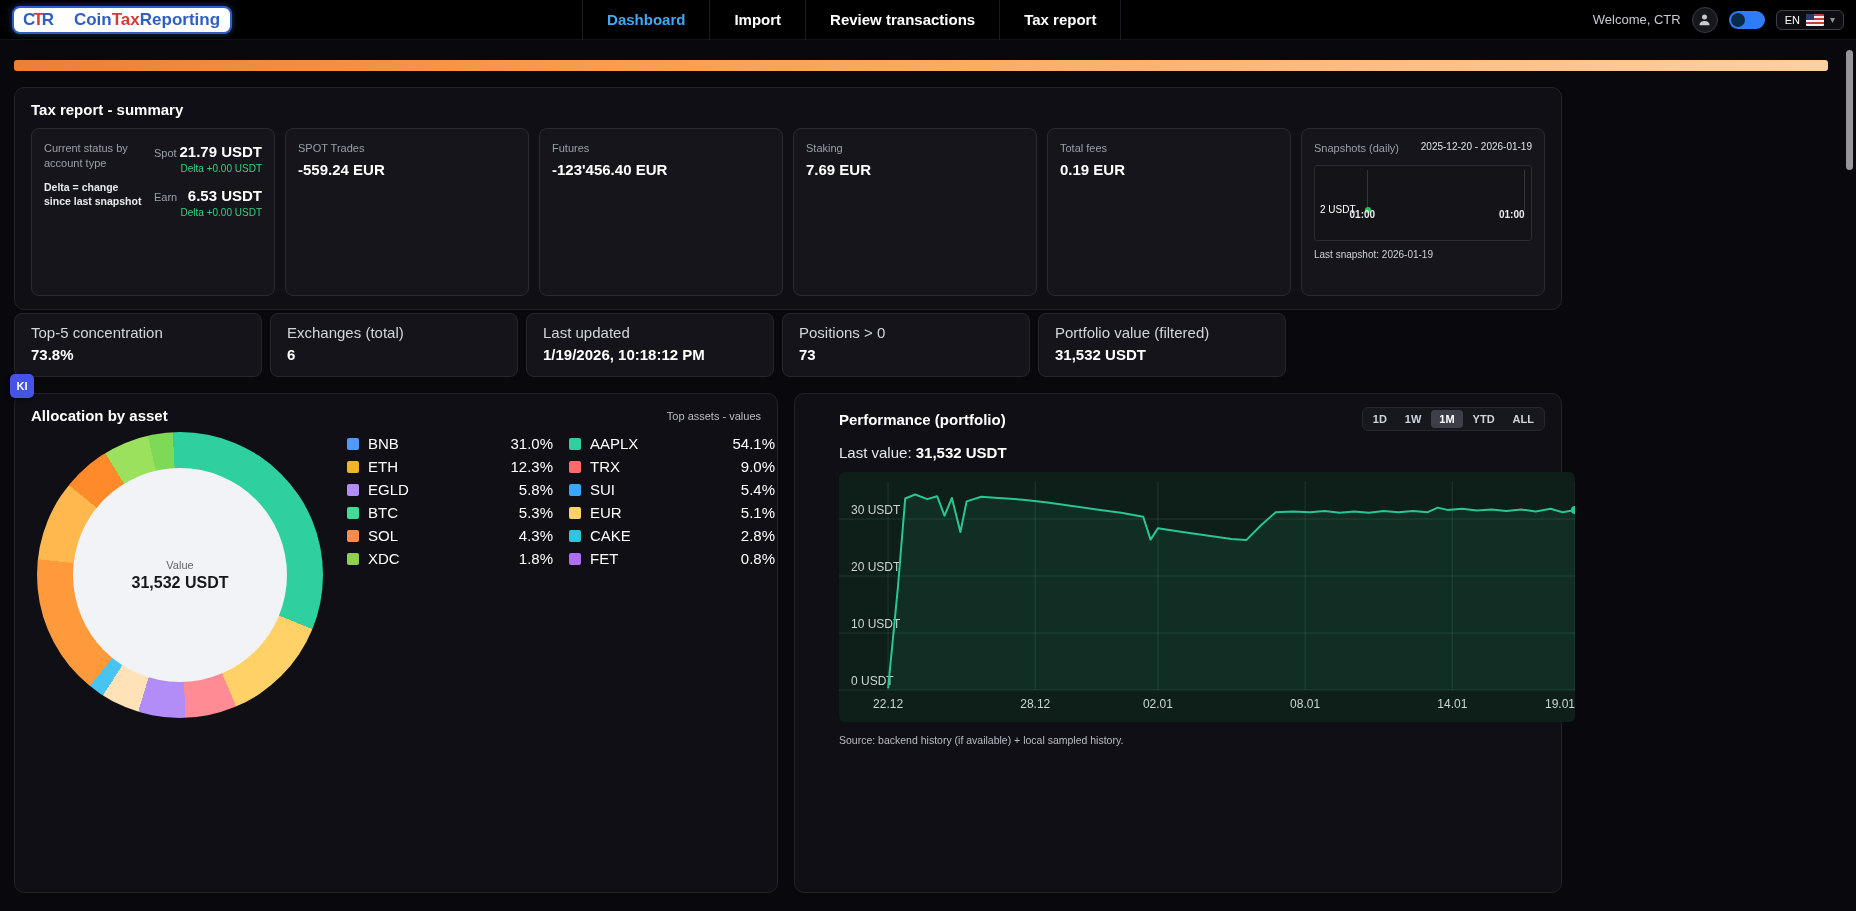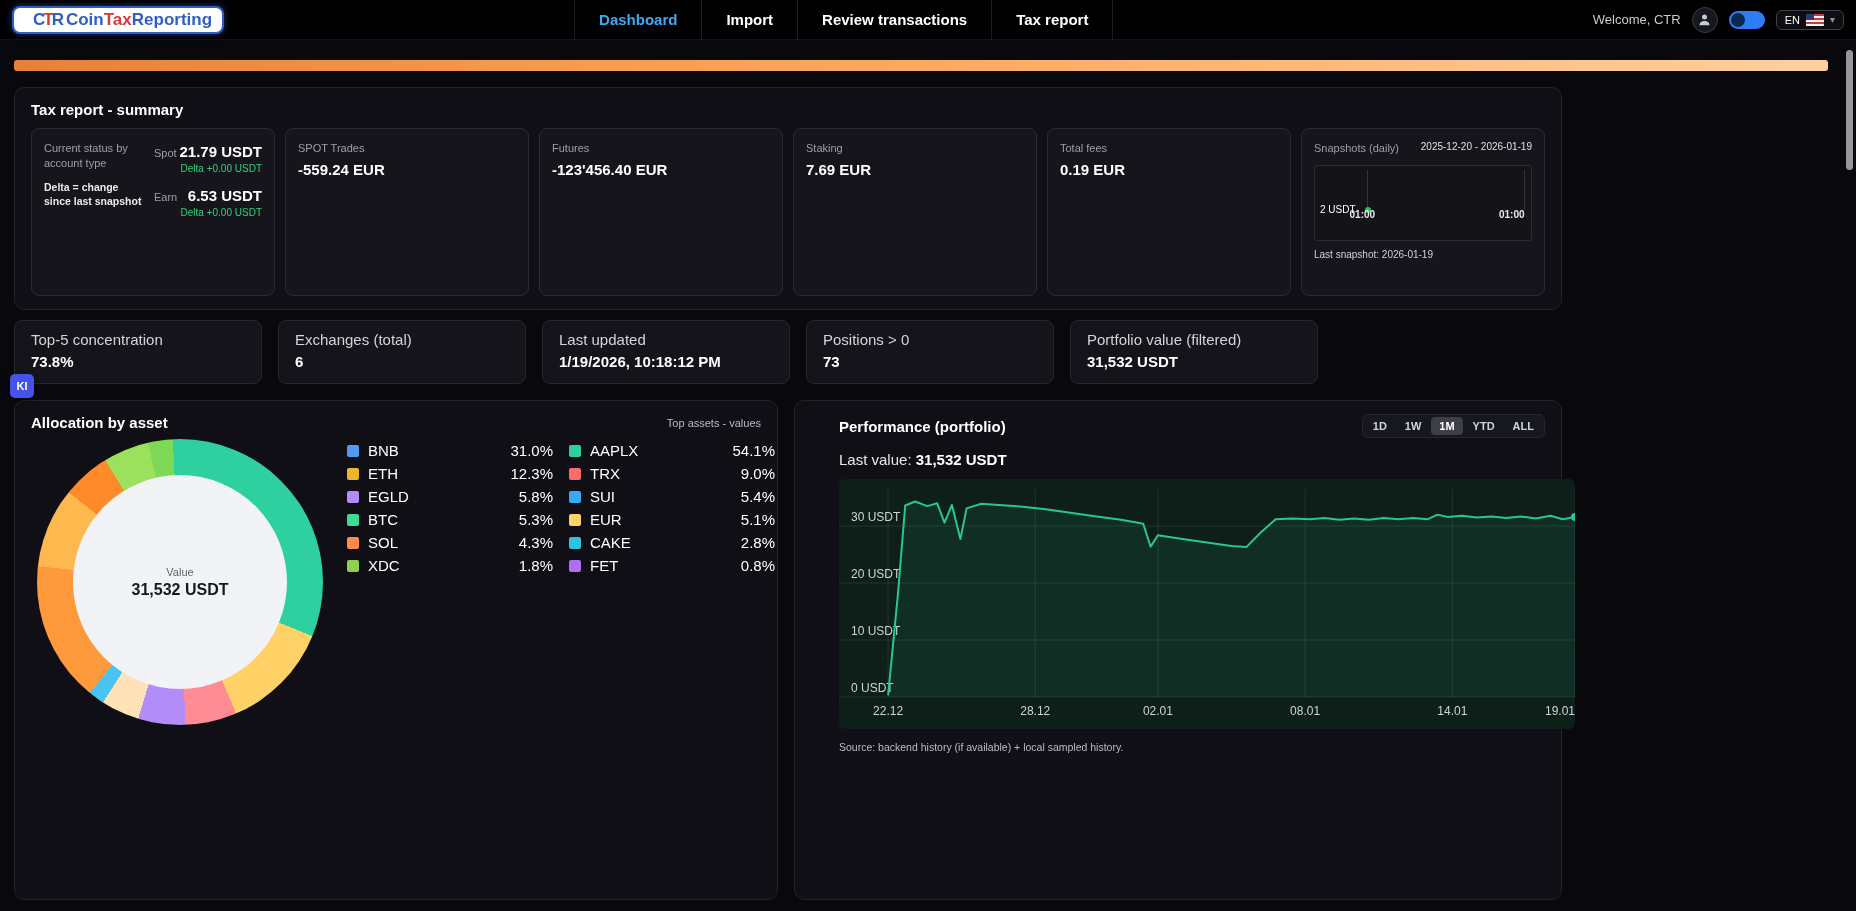--- a/index.html
+++ b/index.html
@@ -10,21 +10,21 @@
     font-family:"Liberation Sans", sans-serif;
     position:relative;
   }
   
   header {
     height:40px; background:#000; display:flex; align-items:center;
     padding:0 12px; border-bottom:1px solid #121218;
   }
   .logo {
     background:#fff; border:2px solid var(--brand-blue,#2f5fc4); border-radius:8px;
-    display:flex; align-items:center; gap:4px; padding:2px 10px 2px 19px; cursor:pointer;
+    display:flex; align-items:center; gap:22px; padding:2px 10px 2px 9px; cursor:pointer;
     box-shadow:0 0 6px rgba(60,110,220,.5);
   }
   .logo .mono { font-weight:bold; font-size:17px; letter-spacing:-2px; }
   .logo .brand { font-size:17px; font-weight:bold; letter-spacing:0; }
   .logo .c { color:var(--brand-blue,#2f5fc4); }
   .logo .t { color:var(--brand-red,#d43a3a); }
   nav { display:flex; margin-left:350px; }
   .nav-item {
     line-height:40px; padding:0 24px; font-size:15px; font-weight:bold; color:#fff;
     border-left:1px solid #1b1b21; cursor:pointer; white-space:nowrap;
@@ -90,21 +90,21 @@
   .snap-chart { position:relative; height:76px; margin-top:9px; background:#131318;
     border:1px solid #2c2c35; border-radius:3px; }
   .snap-gv { position:absolute; top:4px; bottom:30px; width:1px; background:#34343e; }
   .snap-dot { position:absolute; left:calc(24% - 2px); bottom:27px; width:6px; height:6px;
     border-radius:50%; background:#22c55e; }
   .snap-point-label { position:absolute; left:5px; bottom:25px; font-size:10px; color:#fff; }
   .snap-x { position:absolute; bottom:20px; font-size:10px; font-weight:bold; color:#e8eaed; }
   .snap-x.left { left:16%; } .snap-x.right { right:3%; }
   .snap-last { margin-top:8px; font-size:10px; color:#cfd3d9; }
   
-  .stats-row { display:flex; gap:16px; margin-top:10px; width:1520px; }
+  .stats-row { display:flex; gap:8px; margin-top:3px; width:1520px; }
   .stat-card {
     width:248px; height:64px; background:#14141a; border:1px solid #26262e; border-radius:8px;
     padding:10px 16px;
   }
   .s-lbl { font-size:15px; color:#d2d5da; white-space:nowrap; }
   .s-val { font-size:15px; font-weight:bold; color:#fff; margin-top:5px; }
   .ki-badge {
     position:fixed; left:10px; top:374px; width:24px; height:24px; border-radius:5px;
     background:#4653e8; color:#fff; font-size:11px; font-weight:bold;
     display:flex; align-items:center; justify-content:center; cursor:pointer;

